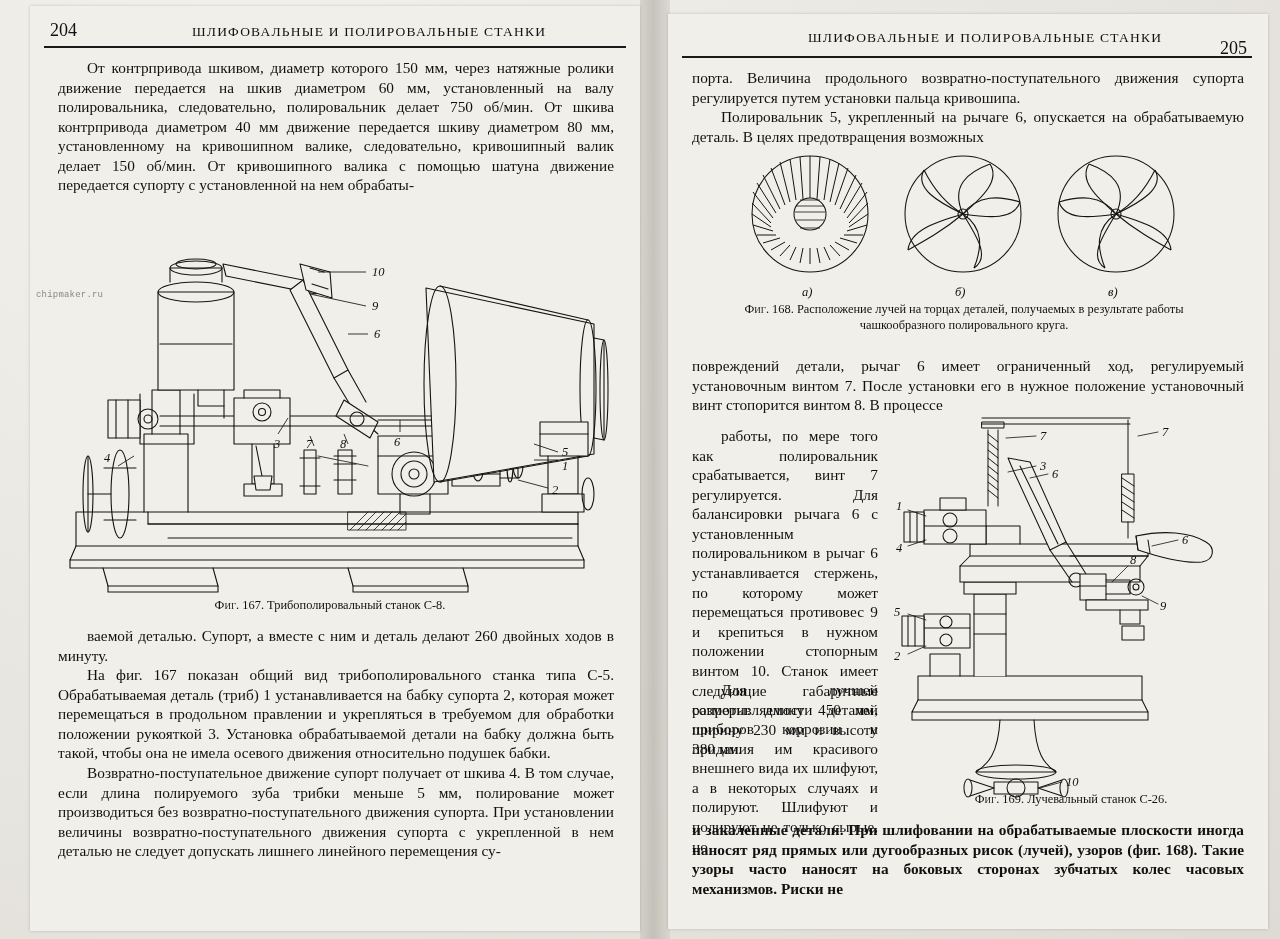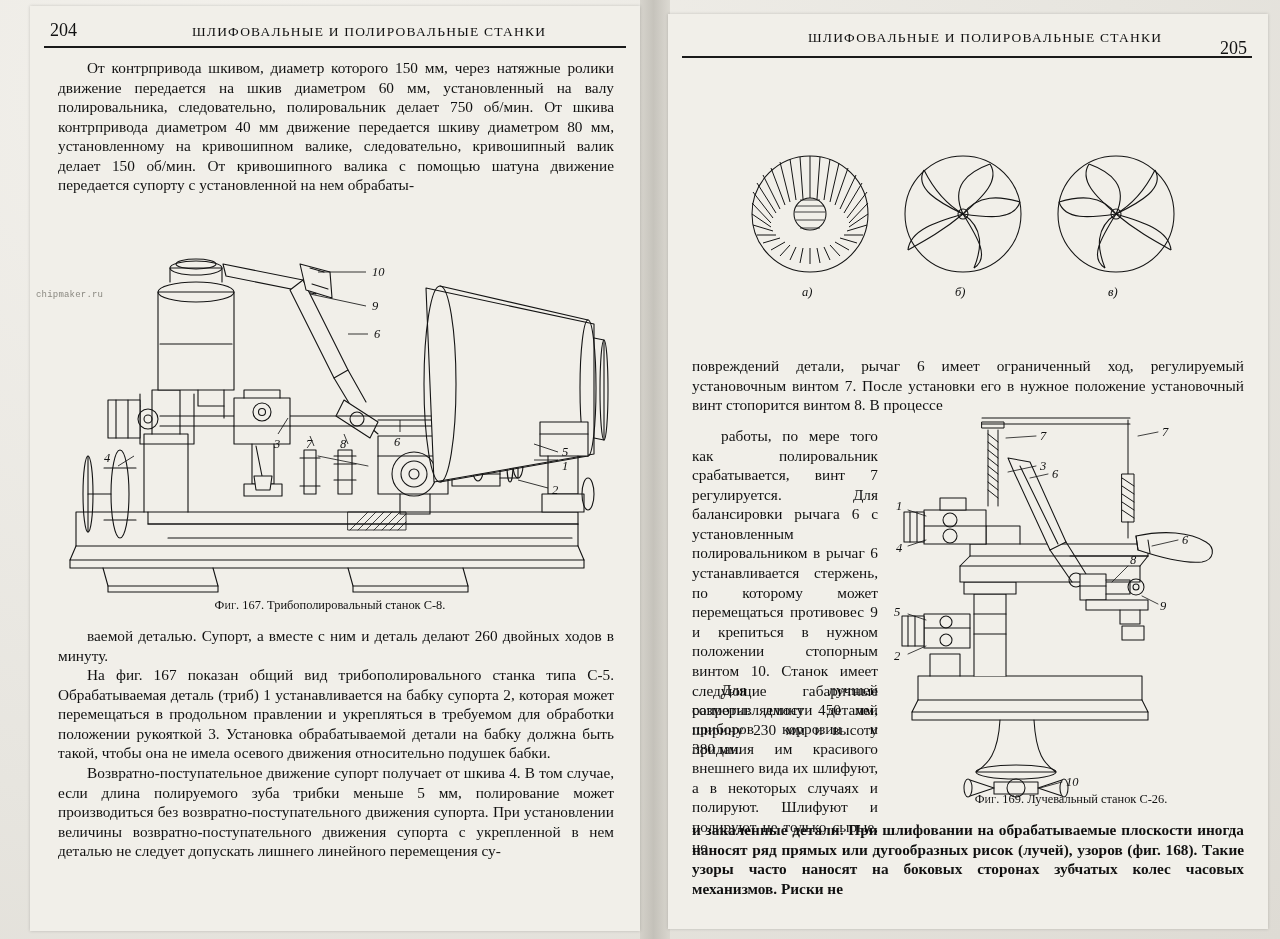--- a/index.html
+++ b/index.html
@@ -251,20 +251,24 @@
 
   <div class="watermark">chipmaker.ru</div>
 </div>
 
 <div class="page right">
 
   <div class="runhead" style="left:140px;top:16px;">ШЛИФОВАЛЬНЫЕ И ПОЛИРОВАЛЬНЫЕ СТАНКИ</div>
   <div class="folio" style="left:552px;top:24px;">205</div>
   <div class="rule" style="left:14px;top:42px;width:570px;"></div>
 
+  <div class="col" style="left:24px;top:54px;width:552px;">
+    <p class="noind">порта. Величина продольного возвратно-поступательного движения супорта регулируется путем установки пальца кривошипа.</p>
+    <p>Полировальник 5, укрепленный на рычаге 6, опускается на обрабатываемую деталь. В целях предотвращения возможных</p>
+  </div>
 
   <div class="fig" style="left:70px;top:130px;">
     <svg width="450" height="160" viewBox="0 0 450 160">
       <g fill="none" stroke="#141414" stroke-width="1.05">
 
         <circle cx="72" cy="70" r="58"></circle>
         <circle cx="72" cy="70" r="16"></circle>
         <g stroke-width="1">
 
           <path d="M72 12 L72 54 M82 13 L79 55 M92 15 L86 56 M101 19 L92 58 M110 24 L97 61 M118 31 L102 65 M124 39 L106 69 M129 48 L109 74 M130 59 L111 79 M130 70 L130 70 M130 70 L111 83 M129 81 L109 87 M125 91 L106 91 M119 99 L102 94 M111 106 L97 98 M102 112 L92 101 M92 116 L86 103 M82 119 L79 104 M72 120 L72 104 M62 119 L65 104 M52 116 L58 103 M42 112 L52 101 M33 106 L47 98 M25 99 L42 94 M19 91 L38 91 M15 81 L35 87 M14 70 L33 83 M14 59 L33 79 M15 48 L35 74 M19 39 L38 69 M25 31 L42 65 M33 24 L47 61 M42 18 L52 58 M52 15 L58 56 M62 13 L65 55"></path>
@@ -305,20 +309,24 @@
         <circle cx="378" cy="70" r="5"></circle>
       </g>
       <g style="font-style:italic;font-size:12.5px;fill:#111;font-family:'Liberation Serif',serif;">
         <text x="64" y="152">а)</text>
         <text x="217" y="152">б)</text>
         <text x="370" y="152">в)</text>
       </g>
     </svg>
   </div>
 
+  <div class="figcap" style="left:70px;top:288px;width:452px;">
+    <span class="lbl">Фиг. 168.</span>
+    <span>Расположение лучей на торцах деталей, получаемых в результате работы чашкообразного полировального круга.</span>
+  </div>
 
   <div class="col" style="left:24px;top:342px;width:552px;">
     <p class="noind">повреждений детали, рычаг 6 имеет ограниченный ход, регулируемый установочным винтом 7. После установки его в нужное положение установочный винт стопорится винтом 8. В процессе</p>
   </div>
 
   <div class="narrow" style="left:24px;top:412px;">
     <p class="noind">работы, по мере того как полировальник срабатывается, винт 7 регулируется. Для балансировки рычага 6 с установленным полировальником в рычаг 6 устанавливается стержень, по которому может перемещаться противовес 9 и крепиться в нужном положении стопорным винтом 10. Станок имеет следующие габаритные размеры: длину 450 мм, ширину 230 мм и высоту 380 мм.</p>
   </div>
   <div class="narrow" style="left:24px;top:666px;">
     <p>Для лучшей сопротивляемости деталей приборов коррозии и придания им красивого внешнего вида их шлифуют, а в некоторых случаях и полируют. Шлифуют и полируют не только сырые, но</p>

